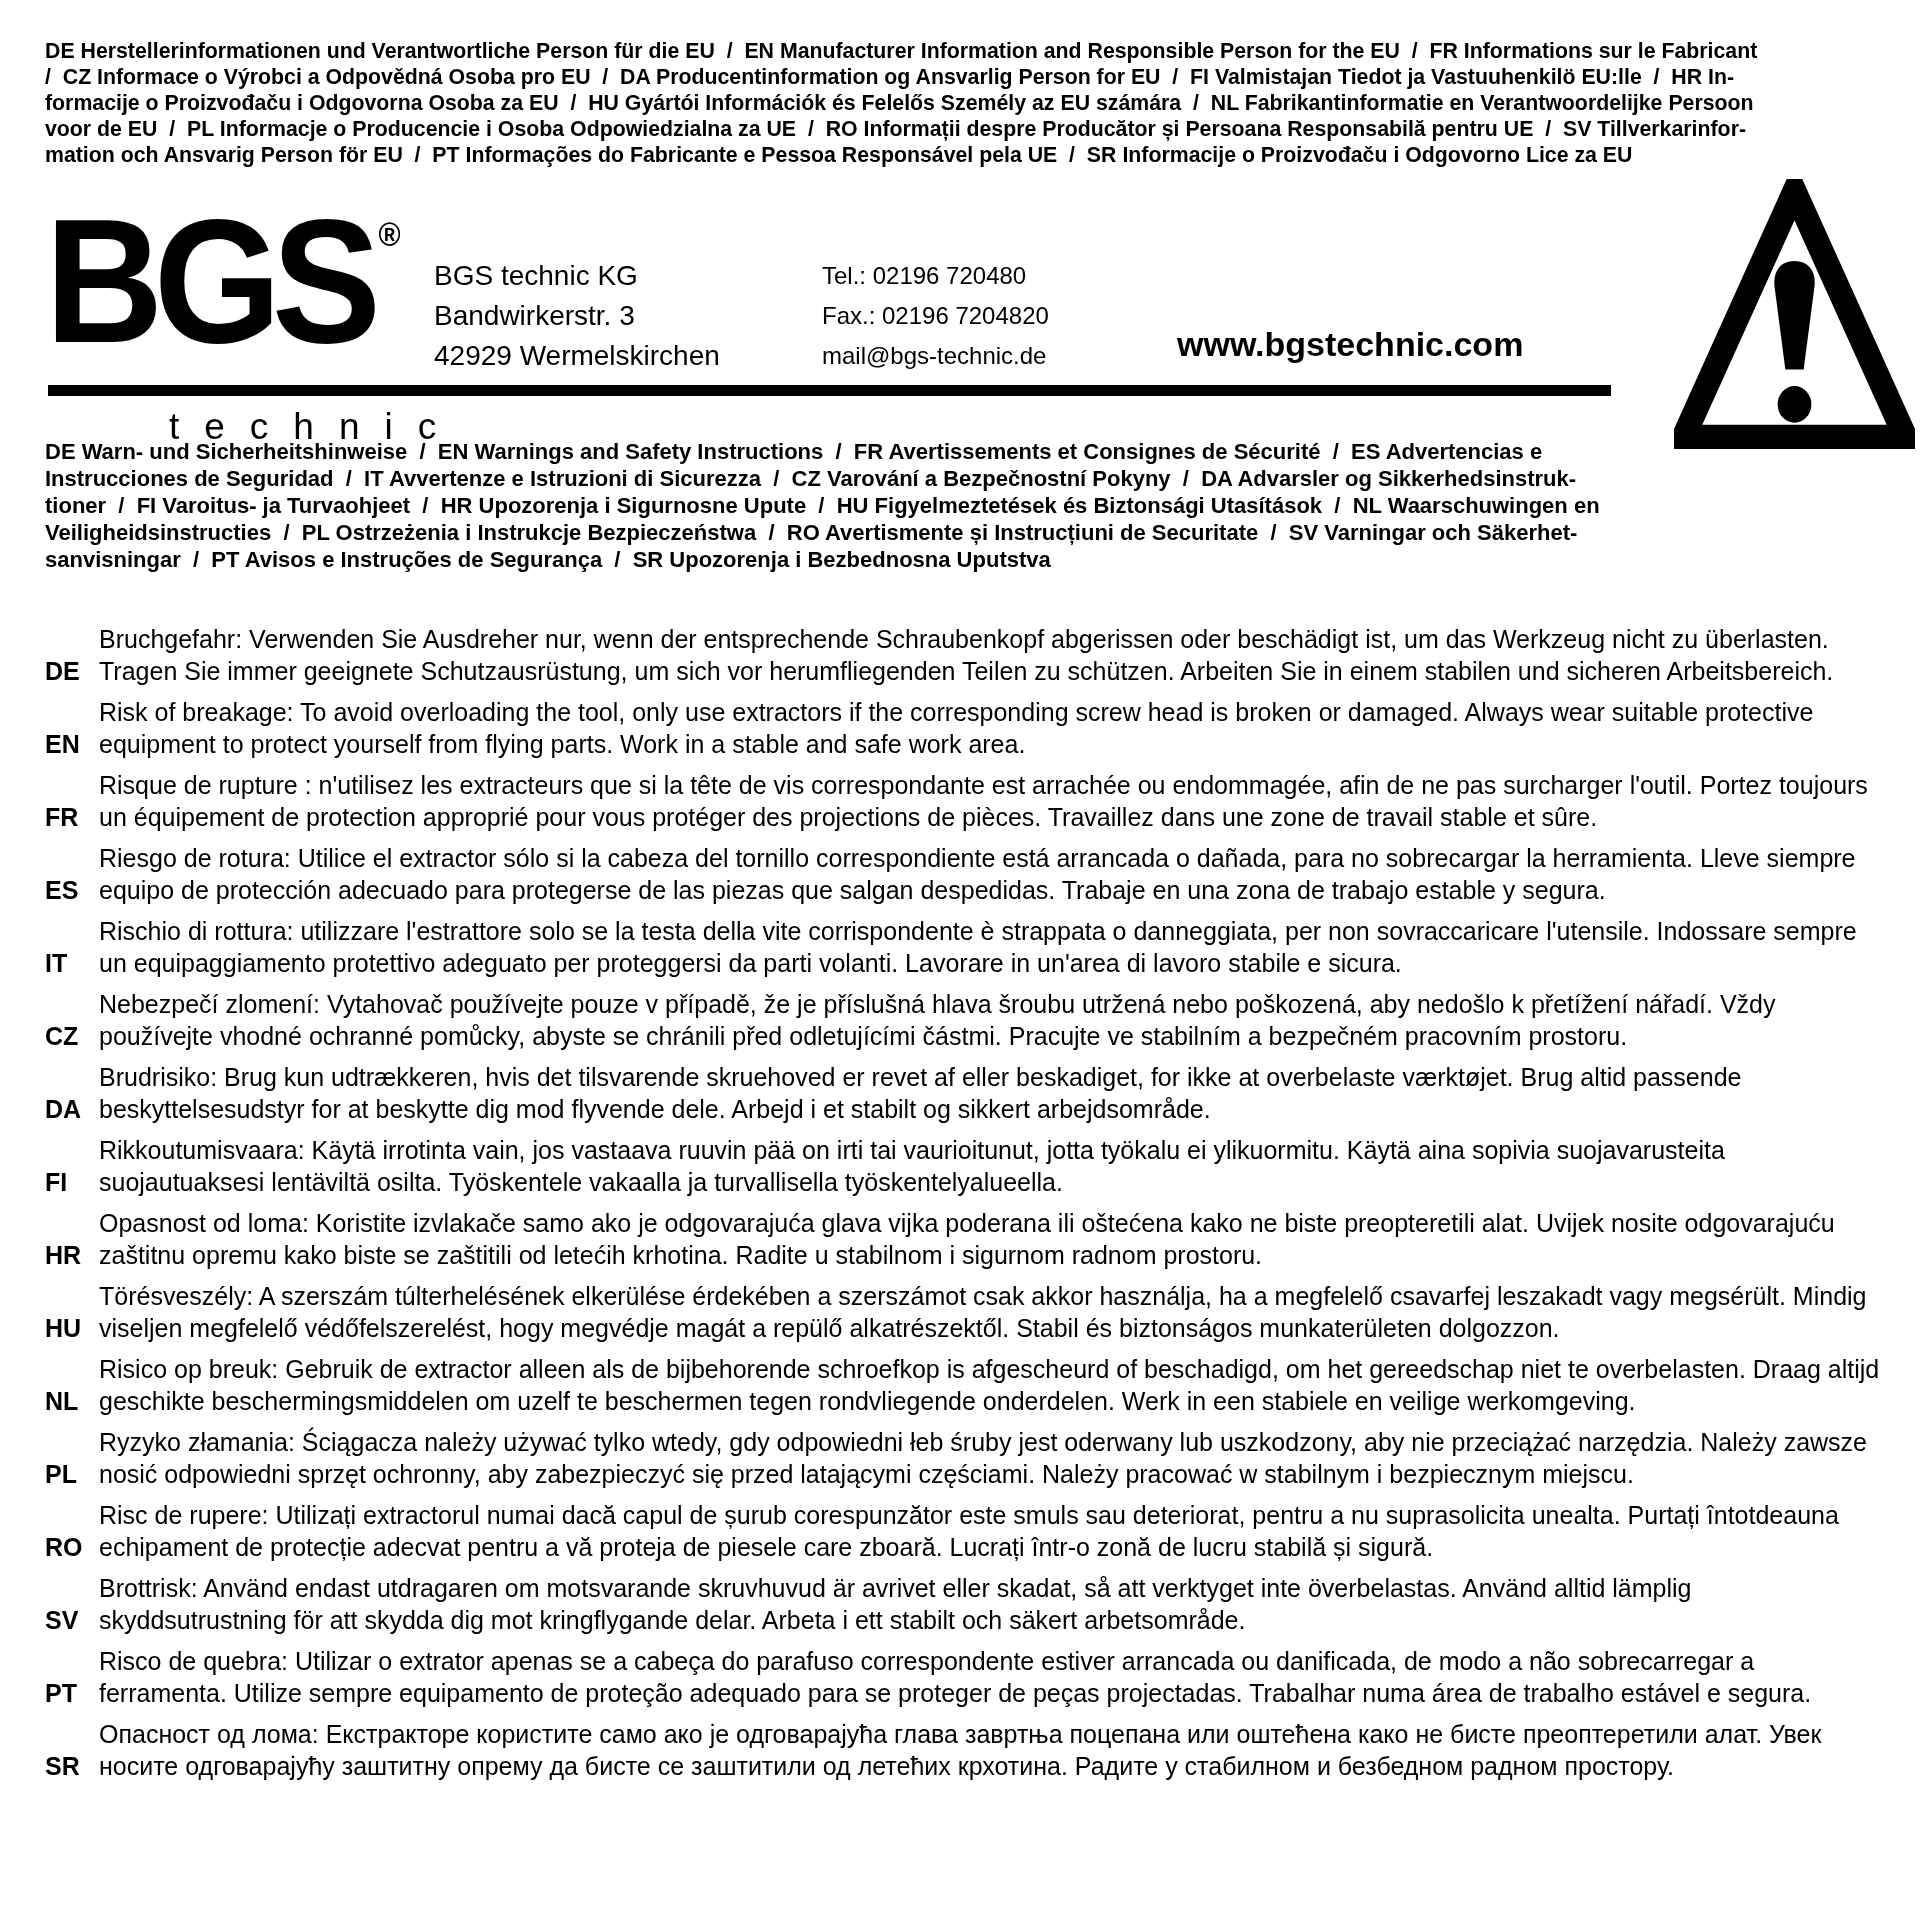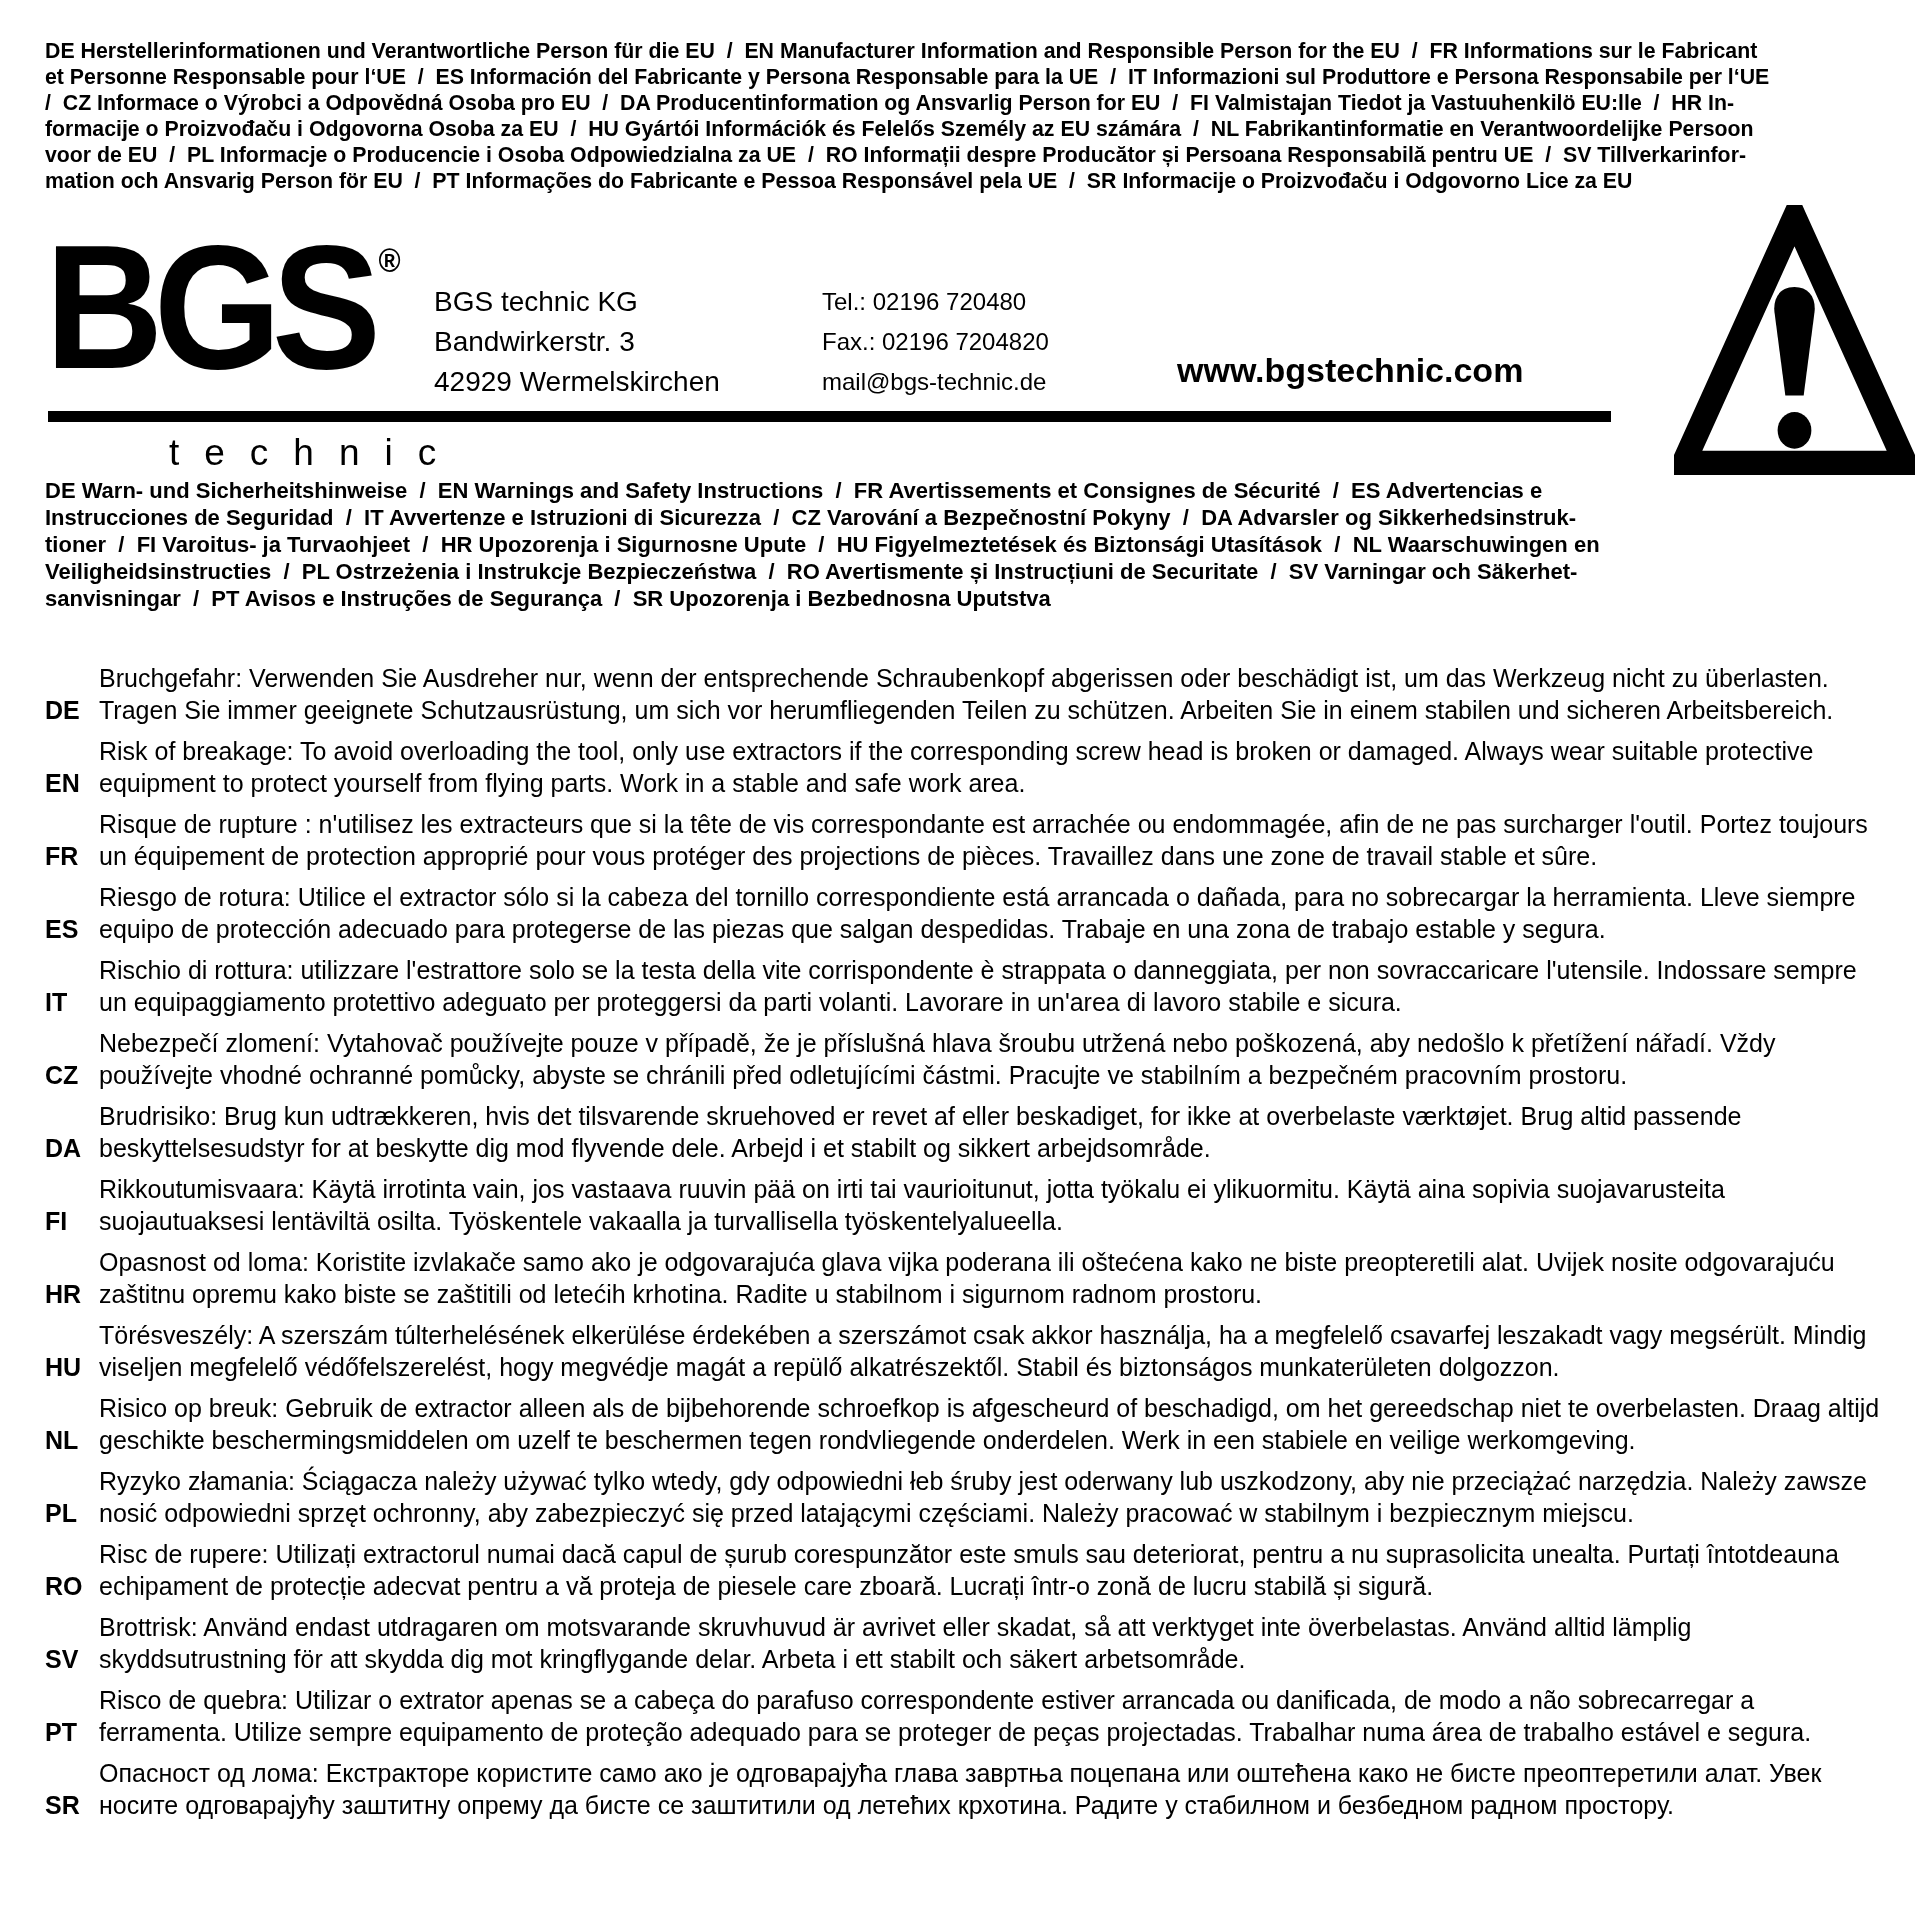--- a/index.html
+++ b/index.html
@@ -102,21 +102,21 @@
     width: 1563px;
     height: 11px;
     background: #000000;
   }
 
   
   .safety-header {
     font-weight: bold;
     font-size: 22px;
     line-height: 27px;
-    margin-top: 22px;
+    margin-top: 9px;
   }
   .safety-header .hline { white-space: pre-wrap; }
 
   
   .warnings {
     margin-top: 50px;
   }
   .warning-item {
     display: flex;
     align-items: flex-end;
@@ -133,21 +133,20 @@
     max-width: 1789px;
   }
 </style>
 </head>
 <body>
 
 <div class="page">
 
   <div class="mfr-header">
     <div class="hline">DE Herstellerinformationen und Verantwortliche Person für die EU  /  EN Manufacturer Information and Responsible Person for the EU  /  FR Informations sur le Fabricant</div>
-    <div class="hline">et Personne Responsable pour l‘UE  /  ES Información del Fabricante y Persona Responsable para la UE  /  IT Informazioni sul Produttore e Persona Responsabile per l‘UE</div>
     <div class="hline">/  CZ Informace o Výrobci a Odpovědná Osoba pro EU  /  DA Producentinformation og Ansvarlig Person for EU  /  FI Valmistajan Tiedot ja Vastuuhenkilö EU:lle  /  HR In-</div>
     <div class="hline">formacije o Proizvođaču i Odgovorna Osoba za EU  /  HU Gyártói Információk és Felelős Személy az EU számára  /  NL Fabrikantinformatie en Verantwoordelijke Persoon</div>
     <div class="hline">voor de EU  /  PL Informacje o Producencie i Osoba Odpowiedzialna za UE  /  RO Informații despre Producător și Persoana Responsabilă pentru UE  /  SV Tillverkarinfor-</div>
     <div class="hline">mation och Ansvarig Person för EU  /  PT Informações do Fabricante e Pessoa Responsável pela UE  /  SR Informacije o Proizvođaču i Odgovorno Lice za EU</div>
   </div>
 
   <div class="brand-section">
 
     <div class="logo">
       <div class="logo-main"><span>BGS</span><span class="logo-reg">®</span></div>

